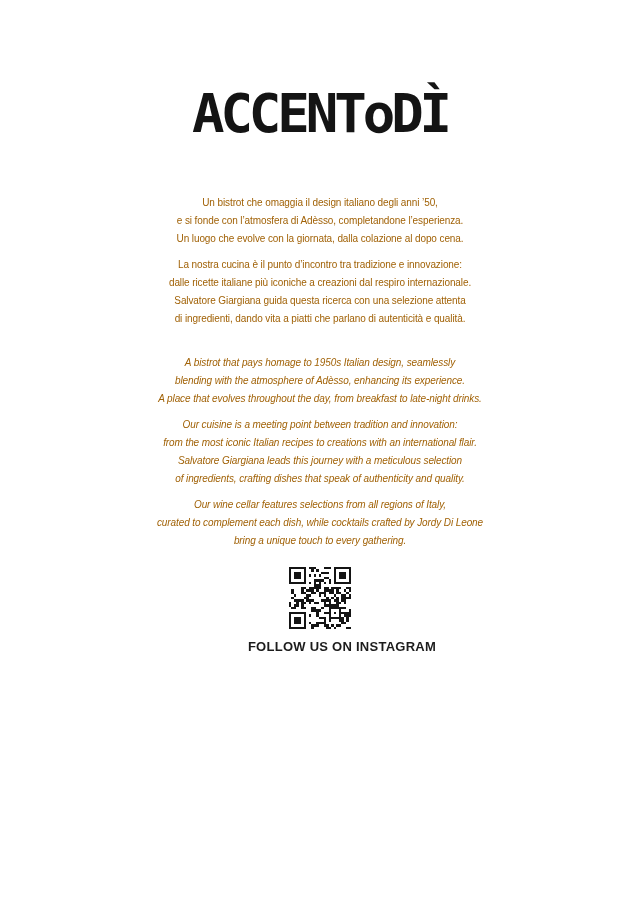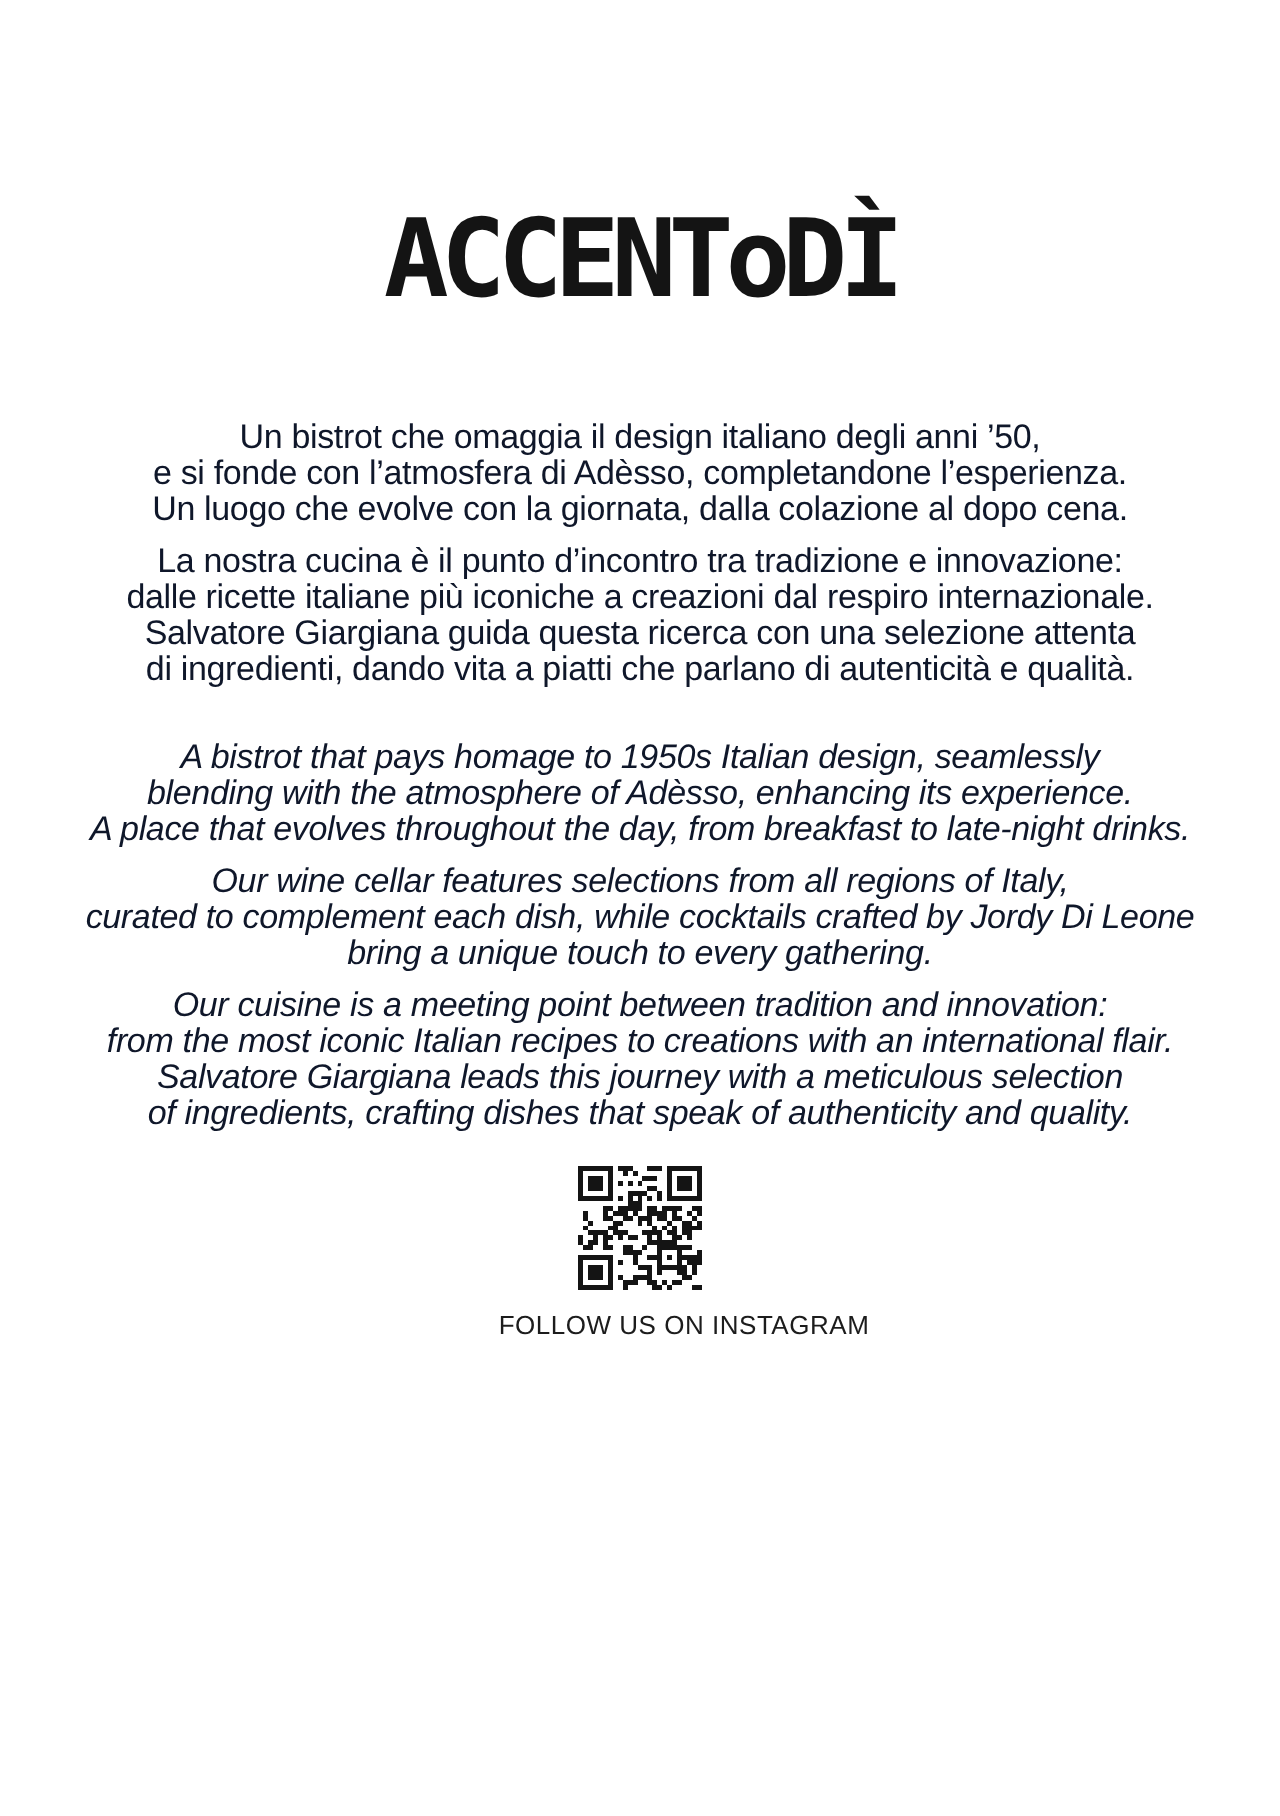--- a/index.html
+++ b/index.html
@@ -4,21 +4,21 @@
 <style>
   html, body {
     margin: 0;
     padding: 0;
     background: #ffffff;
   }
   .page {
     position: relative;
     width: 640px;
     height: 700px;
-    margin: 16px auto;
+    margin: 0 auto;
     background: #ffffff;
     overflow: hidden;
     text-align: center;
     font-family: "Liberation Sans", sans-serif;
     color: #333333;
   }
   .logo {
     margin: 74px 0 0 0;
     font-family: "DejaVu Sans Mono", monospace;
     font-weight: 700;
@@ -30,41 +30,41 @@
   }
   .section {
     display: flow-root;
     width: 560px;
     margin: 0 auto;
   }
   .section-italian { margin-top: 40px; }
   .section-english { margin-top: 26px; font-style: italic; }
   .para {
     white-space: pre-line;
-    font-size: 17px;
+    font-size: 10px;
     line-height: 18px;
     letter-spacing: -0.01em;
     margin: 0 0 8px 0;
-    color: #0f172a;
+    color: #a16207;
   }
   .para:last-child { margin-bottom: 0; }
   .qr-figure {
     margin: 17px auto 0 auto;
     width: 62px;
     height: 62px;
   }
   .qr-figure svg {
     display: block;
     width: 62px;
     height: 62px;
   }
   .cta {
     margin-top: 10px;
     font-size: 13px;
-    font-weight: 400;
+    font-weight: 700;
     letter-spacing: 0.02em;
     color: #1c1c1c;
     padding-left: 44px;
   }
 </style>
 </head>
 <body>
 
 <div class="page">
 
@@ -77,27 +77,27 @@
     <p class="para">La nostra cucina è il punto d’incontro tra tradizione e innovazione:
 dalle ricette italiane più iconiche a creazioni dal respiro internazionale.
 Salvatore Giargiana guida questa ricerca con una selezione attenta
 di ingredienti, dando vita a piatti che parlano di autenticità e qualità.</p>
   </section>
 
   <section class="section section-english">
     <p class="para">A bistrot that pays homage to 1950s Italian design, seamlessly
 blending with the atmosphere of Adèsso, enhancing its experience.
 A place that evolves throughout the day, from breakfast to late-night drinks.</p>
-    <p class="para">Our wine cellar features selections from all regions of Italy,
-curated to complement each dish, while cocktails crafted by Jordy Di Leone
-bring a unique touch to every gathering.</p>
     <p class="para">Our cuisine is a meeting point between tradition and innovation:
 from the most iconic Italian recipes to creations with an international flair.
 Salvatore Giargiana leads this journey with a meticulous selection
 of ingredients, crafting dishes that speak of authenticity and quality.</p>
+    <p class="para">Our wine cellar features selections from all regions of Italy,
+curated to complement each dish, while cocktails crafted by Jordy Di Leone
+bring a unique touch to every gathering.</p>
   </section>
 
   <figure class="qr-figure">
     <svg viewBox="0 0 25 25" shape-rendering="crispEdges" aria-hidden="true">
         <g fill="#141414">
           <rect x="0" y="0" width="1" height="1"></rect>
           <rect x="1" y="0" width="1" height="1"></rect>
           <rect x="2" y="0" width="1" height="1"></rect>
           <rect x="3" y="0" width="1" height="1"></rect>
           <rect x="4" y="0" width="1" height="1"></rect>

